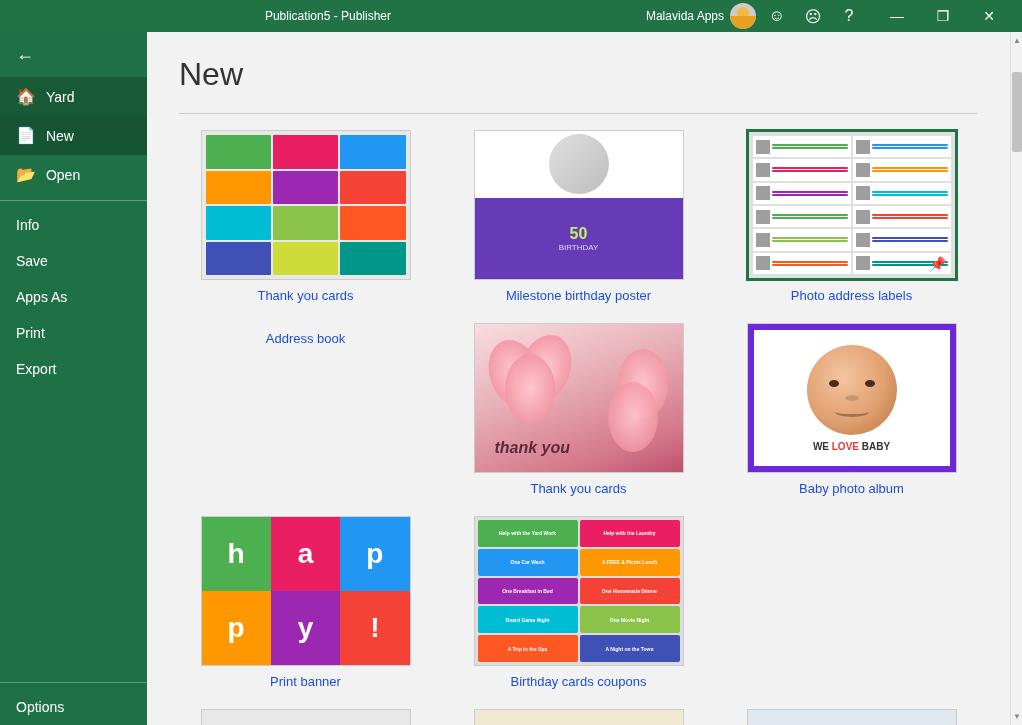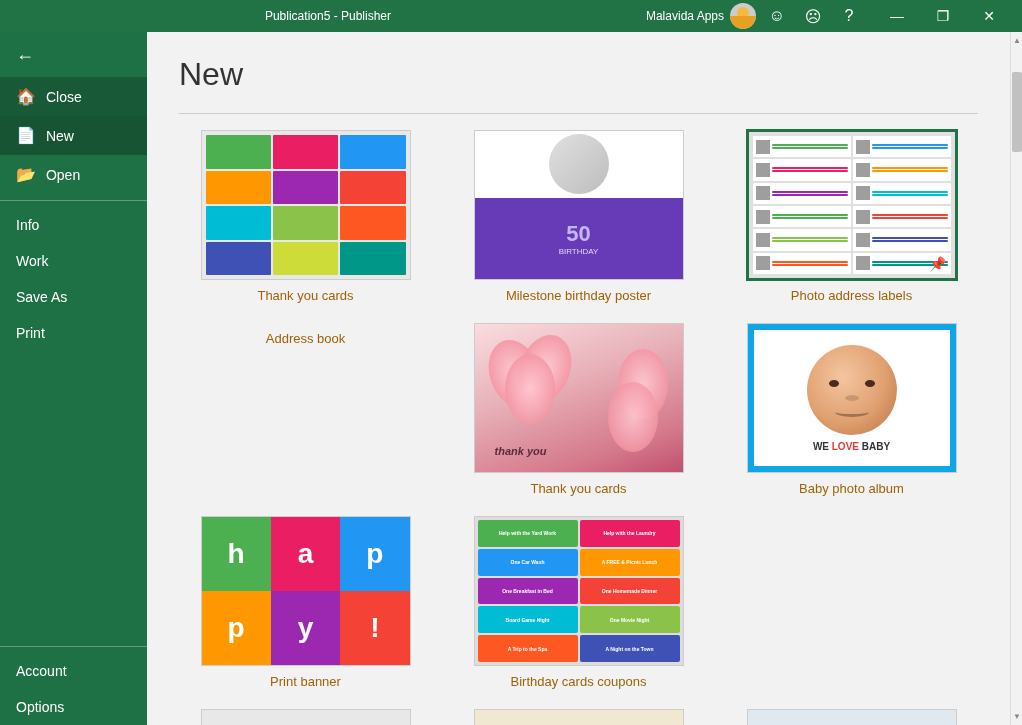--- a/index.html
+++ b/index.html
@@ -159,21 +159,21 @@
       position: relative;
       overflow: hidden;
     }
     .template-thumb.selected {
       border: 2px solid #217346;
       box-shadow: 0 0 0 1px #217346;
     }
     .template-label {
       margin-top: 8px;
       font-size: 13px;
-      color: #a16207;
+      color: #1d4ed8;
       text-align: center;
     }
 
     
     .pin-icon {
       position: absolute;
       bottom: 6px;
       right: 8px;
       font-size: 14px;
       color: #555;
@@ -234,50 +234,50 @@
 
 <div class="main-layout">
 
   <div class="sidebar">
     <div class="sidebar-back">
       <span style="font-size:18px;">←</span>
     </div>
 
     <div class="sidebar-item active">
       <span class="sidebar-icon">🏠</span>
-      <span>Close</span>
+      <span>Yard</span>
     </div>
     <div class="sidebar-item" style="background:rgba(0,0,0,0.25);">
       <span class="sidebar-icon">📄</span>
       <span>New</span>
     </div>
     <div class="sidebar-item">
       <span class="sidebar-icon">📂</span>
       <span>Open</span>
     </div>
 
     <hr class="sidebar-divider">
 
     <div class="sidebar-item">
       <span>Info</span>
     </div>
     <div class="sidebar-item">
-      <span>Work</span>
+      <span>Save</span>
     </div>
     <div class="sidebar-item">
-      <span>Save As</span>
+      <span>Apps As</span>
     </div>
     <div class="sidebar-item">
       <span>Print</span>
     </div>
+    <div class="sidebar-item">
+      <span>Export</span>
+    </div>
 
     <div class="sidebar-bottom">
-      <div class="sidebar-item">
-        <span>Account</span>
-      </div>
       <div class="sidebar-item">
         <span>Options</span>
       </div>
     </div>
   </div>
 
   <div class="content-area">
     <h1 class="page-title">New</h1>
     <hr class="section-divider">
 
@@ -303,21 +303,21 @@
         <span class="template-label">Thank you cards</span>
       </div>
 
       <div class="template-item">
         <div class="template-thumb">
           <div style="width:100%;height:100%;background:#f5f5f5;position:relative;">
             <div style="position:absolute;top:0;left:0;right:0;height:45%;background:#fff;display:flex;align-items:center;justify-content:center;">
               <div style="width:60px;height:60px;background:linear-gradient(135deg,#e0e0e0,#bdbdbd);border-radius:50%;"></div>
             </div>
             <div style="position:absolute;bottom:0;left:0;right:0;height:55%;background:#673AB7;display:flex;align-items:center;justify-content:center;flex-direction:column;">
-              <div style="color:#c4b5fd;font-size:22px;font-weight:bold;">50</div>
+              <div style="color:#bef264;font-size:16px;font-weight:bold;">50</div>
               <div style="color:rgba(255,255,255,0.8);font-size:8px;">BIRTHDAY</div>
             </div>
           </div>
         </div>
         <span class="template-label">Milestone birthday poster</span>
       </div>
 
 
       <div class="template-item">
         <div class="template-thumb selected" style="position:relative;">
@@ -437,29 +437,29 @@
 
       <div class="template-item">
         <div class="template-thumb">
           <div style="width:100%;height:100%;background:linear-gradient(160deg,#f9dde0 0%,#e8b0b8 40%,#d4788a 80%,#c05070 100%);position:relative;overflow:hidden;">
 
             <div style="position:absolute;top:15px;left:15px;width:50px;height:70px;background:radial-gradient(ellipse,#ffccd5,#f08090);border-radius:50%;transform:rotate(-20deg);opacity:0.9;"></div>
             <div style="position:absolute;top:10px;left:45px;width:50px;height:70px;background:radial-gradient(ellipse,#ffccd5,#f08090);border-radius:50%;transform:rotate(20deg);opacity:0.9;"></div>
             <div style="position:absolute;top:30px;left:30px;width:50px;height:70px;background:radial-gradient(ellipse,#ffccd5,#f08090);border-radius:50%;transform:rotate(0deg);opacity:0.85;"></div>
             <div style="position:absolute;top:25px;right:15px;width:50px;height:70px;background:radial-gradient(ellipse,#ffccd5,#f08090);border-radius:50%;opacity:0.85;"></div>
             <div style="position:absolute;bottom:20px;right:25px;width:50px;height:70px;background:radial-gradient(ellipse,#ffccd5,#f08090);border-radius:50%;opacity:0.8;"></div>
-            <div style="position:absolute;bottom:15px;left:20px;font-style:italic;color:#5a2a3a;font-size:11px;font-weight:600;">thank you</div>
+            <div style="position:absolute;bottom:15px;left:20px;font-style:italic;color:#5a2a3a;font-size:16px;font-weight:600;">thank you</div>
           </div>
         </div>
         <span class="template-label">Thank you cards</span>
       </div>
 
       <div class="template-item">
         <div class="template-thumb">
-          <div style="width:100%;height:100%;background:#fff;border:6px solid #0ea5e9;display:flex;flex-direction:column;align-items:center;justify-content:center;position:relative;">
+          <div style="width:100%;height:100%;background:#fff;border:6px solid #6d28d9;display:flex;flex-direction:column;align-items:center;justify-content:center;position:relative;">
 
             <div style="width:90px;height:90px;background:radial-gradient(ellipse at 40% 35%,#f5c5a0 0%,#e0a070 55%,#b87040 100%);border-radius:50%;overflow:hidden;position:relative;margin-bottom:6px;">
 
               <div style="position:absolute;top:35px;left:22px;width:10px;height:7px;background:#4a2a1a;border-radius:50%;"></div>
               <div style="position:absolute;top:35px;right:22px;width:10px;height:7px;background:#4a2a1a;border-radius:50%;"></div>
 
               <div style="position:absolute;top:50px;left:38px;width:14px;height:6px;background:rgba(0,0,0,0.15);border-radius:50%;"></div>
 
               <div style="position:absolute;top:62px;left:28px;width:34px;height:10px;border-bottom:3px solid rgba(0,0,0,0.3);border-radius:0 0 50% 50%;"></div>
             </div>

